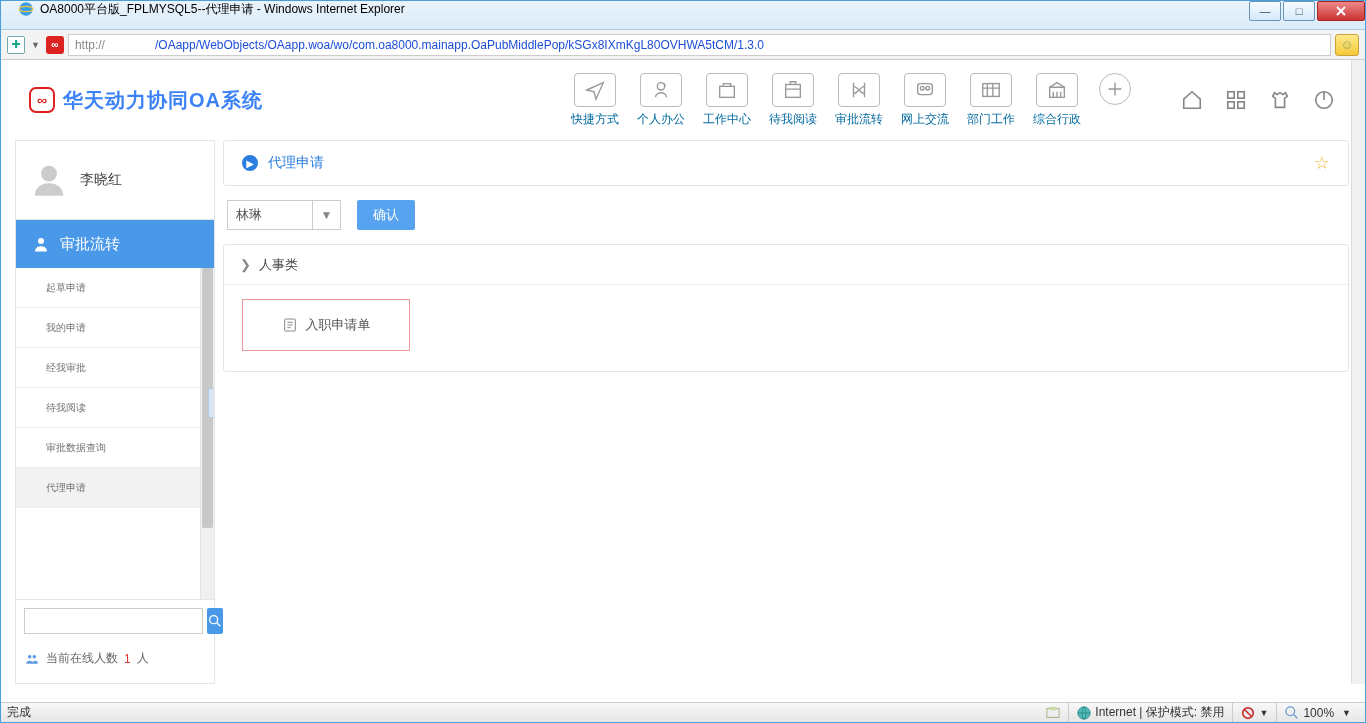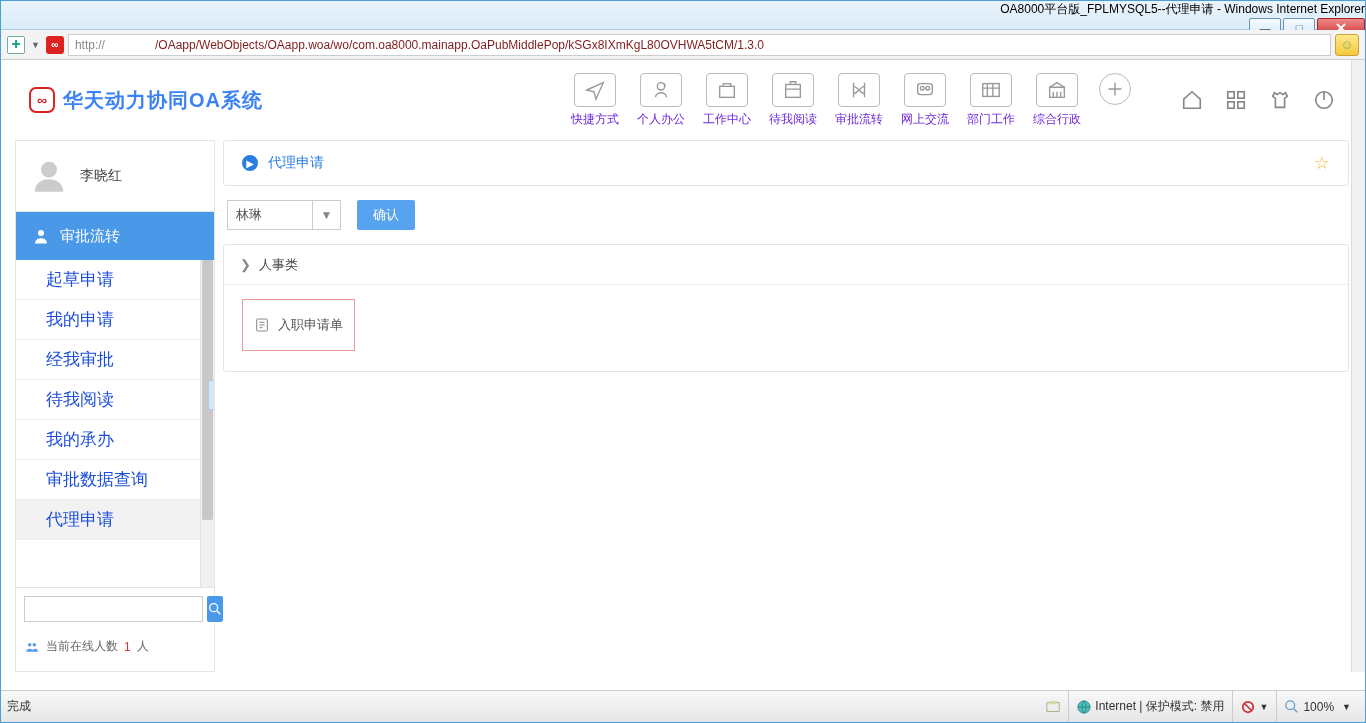--- a/index.html
+++ b/index.html
@@ -1,70 +1,70 @@
 <!DOCTYPE html>
 <html><head>
 <meta charset="utf-8">
 <style>
 * { margin: 0; padding: 0; box-sizing: border-box; font-family: "Microsoft YaHei", Arial, sans-serif; }
 body { background: #fff; font-size: 12px; color: #333; overflow: hidden; }
 
 
 .win-frame { width: 1366px; height: 723px; display: flex; flex-direction: column; border: 1px solid #4a9fd8; }
-.titlebar { height: 29px; background: linear-gradient(#eaf3fb, #d9ecfa); display: flex; align-items: flex-end; padding-left: 4px; border-bottom: 1px solid #a8c8e4; flex-direction: column; }
+.titlebar { height: 29px; background: linear-gradient(#eaf3fb, #d9ecfa); display: flex; align-items: flex-start; padding-left: 17px; border-bottom: 1px solid #a8c8e4; }
 .titlebar .ie-icon { width: 16px; height: 16px; margin-right: 6px; }
 .titlebar .title-text { font-size: 12px; color: #000; flex: 1; }
 .win-btns { display: flex; }
 .win-btn { width: 32px; height: 20px; border: 1px solid #6b95b6; background: linear-gradient(#f6fbff,#d6e9f8); margin-left: 2px; display: flex; align-items: center; justify-content: center; font-size: 11px; color: #2a4b66; border-radius: 2px; }
 .win-btn.close { width: 48px; background: linear-gradient(#e88,#c33); border-color: #a22; color: #fff; }
 .win-btn.close svg { width:12px; height:12px; }
 
 .addrbar { height: 30px; background: #f3f3f3; display: flex; align-items: center; padding: 0 6px; border-bottom: 1px solid #ccc; gap: 4px; }
 .addr-shield { width:18px;height:18px;border:1px solid #7aa;color:#2a8;display:flex;align-items:center;justify-content:center;border-radius:2px;font-size:11px;background:#fff; }
 .addr-logo { width:18px;height:18px;background:#d22;border-radius:3px;display:flex;align-items:center;justify-content:center;color:#fff;font-size:10px;font-weight:bold; }
 .addr-input { flex:1; height:22px; background:#fff; border:1px solid #ccc; display:flex; align-items:center; padding:0 6px; font-size:12px; }
 .addr-input .host { color:#000;margin-top:44px; }
-.addr-input .path { color:#7f1d1d; }
+.addr-input .path { color:#1d4ed8; }
 .addr-star { width:24px; height:22px; border:1px solid #cca23a; background:linear-gradient(#ffe88a,#f6c93a); border-radius:3px; display:flex;align-items:center;justify-content:center;color:#8a6; font-size:13px;}
 .addr-chev { color:#666; font-size:9px; margin:0 2px; }
 
 .app-area { flex:1; position:relative; overflow:hidden; background:#fff; }
 .app-scroll { position:absolute; right:0; top:0; bottom:18px; width:14px; background:#f0f0f0; border-left:1px solid #ddd; }
 
 .header { height:80px; border-bottom:0; display:flex; align-items:center; padding:0 30px 0 28px; }
 .brand { display:flex; align-items:center; gap:8px; }
 .brand-logo { width:26px;height:26px;border:2px solid #d22;border-radius:7px;display:flex;align-items:center;justify-content:center;color:#d22;font-weight:bold;font-size:14px; }
 .brand-text { font-size:20px; font-weight:bold; color:#3b82f6; letter-spacing:1px; }
 
 .top-icons { margin-left:auto; display:flex; gap:18px; align-items:flex-start; }
 .topi { display:flex; flex-direction:column; align-items:center; gap:4px; color:#888; cursor:pointer; }
 .topi .box { width:42px;height:34px;border:1.5px solid #bbb;border-radius:4px;display:flex;align-items:center;justify-content:center; }
-.topi .lbl { font-size:12px; color:#6d28d9; }
+.topi .lbl { font-size:12px; color:#0369a1; }
 .topi svg { width:22px;height:22px;stroke:#999;fill:none;stroke-width:1.5; }
 .topi.plus .box { border-radius:50%; width:32px;height:32px; }
 
 .top-right { display:flex; gap:22px; margin-left:50px; align-items:center; }
 .top-right svg { width:22px;height:22px;stroke:#888;fill:none;stroke-width:1.8;cursor:pointer; }
 
 .body-row { display:flex; height:calc(100% - 80px - 18px); padding:0 0 0 0; }
 
 .sidebar { width:200px; margin:0 0 0 14px; display:flex; flex-direction:column; }
-.user-card { height:72px; border:1px solid #e5e5e5; display:flex; align-items:center; padding:0 14px; gap:12px; }
+.user-card { height:80px; border:1px solid #e5e5e5; display:flex; align-items:center; padding:0 14px; gap:12px; }
 .avatar { width:38px;height:38px; }
 .avatar svg { width:38px;height:38px; fill:#ccc; }
 .user-name { font-size:14px; color:#444; }
 
 .nav-panel { border:1px solid #e5e5e5; border-top:none; flex:1; position:relative; display:flex; flex-direction:column; }
 .nav-header { height:48px; background:#4a99e8; color:#fff; display:flex; align-items:center; padding:0 16px; gap:10px; font-size:15px; }
 .nav-header svg { width:18px;height:18px;fill:#fff; }
 .nav-items { flex:1; overflow:hidden; position:relative; }
 .nav-scroll-track { position:absolute; right:0; top:0; bottom:0; width:14px; background:#f0f0f0; border-left:1px solid #e4e4e4; }
 .nav-scroll-thumb { position:absolute; left:1px;right:1px; top:0; height:260px; background:#c8c8c8; border-radius:2px; }
 .nav-scroll-handle { position:absolute; right:-6px; top:120px; width:12px;height:30px; background:#d8e6f4; border:1px solid #b6cde4; border-radius:2px; }
-.nav-item { height:40px; border-bottom:1px solid #eee; display:flex; align-items:center; padding-left:30px; font-size:17px; color:#1d4ed8; cursor:pointer; margin-right:14px; }
+.nav-item { height:40px; border-bottom:1px solid #eee; display:flex; align-items:center; padding-left:30px; font-size:10px; color:#737373; cursor:pointer; margin-right:14px; }
 .nav-item.sel { background:#f2f2f2; }
 
 .side-bottom { border:1px solid #e5e5e5; border-top:none; padding:8px; }
 .search-row { display:flex; gap:4px; }
 .search-in { flex:1; height:26px; border:1px solid #ccc; }
 .search-btn { width:30px;height:26px;background:#4a99e8;display:flex;align-items:center;justify-content:center;border-radius:2px; }
 .search-btn svg { width:16px;height:16px;stroke:#fff;fill:none;stroke-width:2; }
 .online { margin-top:16px; margin-bottom:8px; display:flex; align-items:center; gap:6px; font-size:12px; color:#666; }
 .online svg { width:16px;height:14px;fill:#5b9be0; }
 .online .cnt { color:#d33; }
@@ -77,24 +77,24 @@
 
 .filter-row { display:flex; align-items:center; gap:16px; padding-left:4px; }
 .combo { display:flex; }
 .combo-in { width:86px;height:30px;border:1px solid #ccc;padding:0 8px;font-size:13px;color:#555;background:#fff; display:flex;align-items:center;}
 .combo-btn { width:28px;height:30px;border:1px solid #ccc;border-left:none;display:flex;align-items:center;justify-content:center;color:#888;background:#fff; }
 .btn-confirm { height:30px; padding:0 16px; background:#57a3ef; color:#fff; font-size:13px; border-radius:2px; display:flex;align-items:center; cursor:pointer; }
 
 .panel { border:1px solid #e5e5e5; border-radius:3px; padding:0 0 20px 0; }
 .panel-head { height:40px; display:flex; align-items:center; padding:0 16px; font-size:13px; color:#444; border-bottom:1px solid #eee;}
 .panel-head .chev { margin-right:8px; color:#888; }
-.card { width:113px; height:52px; border:1px solid #e99; margin:14px 0 0 18px; display:flex; align-items:center; justify-content:center; gap:8px; font-size:13px; color:#555; cursor:pointer; }
+.card { width:168px; height:52px; border:1px solid #e99; margin:14px 0 0 18px; display:flex; align-items:center; justify-content:center; gap:8px; font-size:13px; color:#555; cursor:pointer; }
 .card svg { width:16px;height:16px;stroke:#888;fill:none;stroke-width:1.5; }
 
-.statusbar { height:32px; background:linear-gradient(#f8f8f8,#e6e6e6); border-top:1px solid #ccc; display:flex; align-items:center; padding:0 6px; font-size:12px; color:#333; }
+.statusbar { height:20px; background:linear-gradient(#f8f8f8,#e6e6e6); border-top:1px solid #ccc; display:flex; align-items:center; padding:0 6px; font-size:12px; color:#333; }
 .statusbar .sp { flex:1; }
 .statusbar .seg { display:flex;align-items:center;gap:4px;padding:0 8px;border-left:1px solid #ccc;height:100%; }
 .statusbar .seg.first { border-left:none; }
 .statusbar svg { width:14px;height:14px; }
 </style>
 </head>
 <body>
 
 <div class="win-frame">
 
@@ -250,21 +250,20 @@
                 <circle cx="12" cy="8" r="4"></circle>
                 <path d="M4 22c0-4 3-7 8-7s8 3 8 7z"></path>
               </svg>
             <span>审批流转</span>
           </div>
           <div class="nav-items" id="nav-items">
             <div class="nav-item">起草申请</div>
               <div class="nav-item">我的申请</div>
               <div class="nav-item">经我审批</div>
               <div class="nav-item">待我阅读</div>
-              <div class="nav-item">我的承办</div>
               <div class="nav-item">审批数据查询</div>
               <div class="nav-item sel">代理申请</div>
 
           <div class="nav-scroll-track">
                 <div class="nav-scroll-thumb"></div>
               </div>
               <div class="nav-scroll-handle"></div>
             </div>
         </div>
         <div class="side-bottom">

